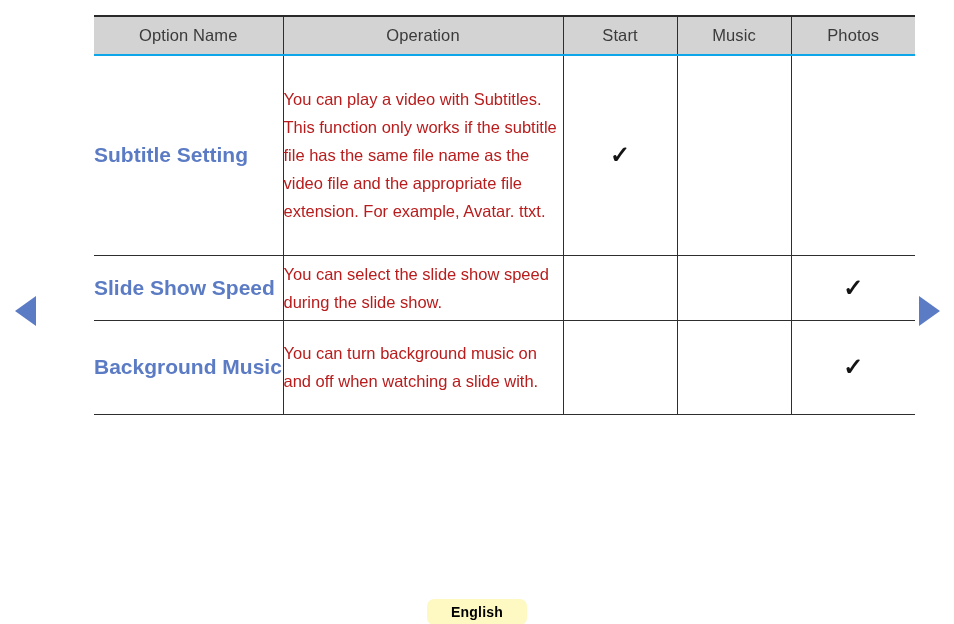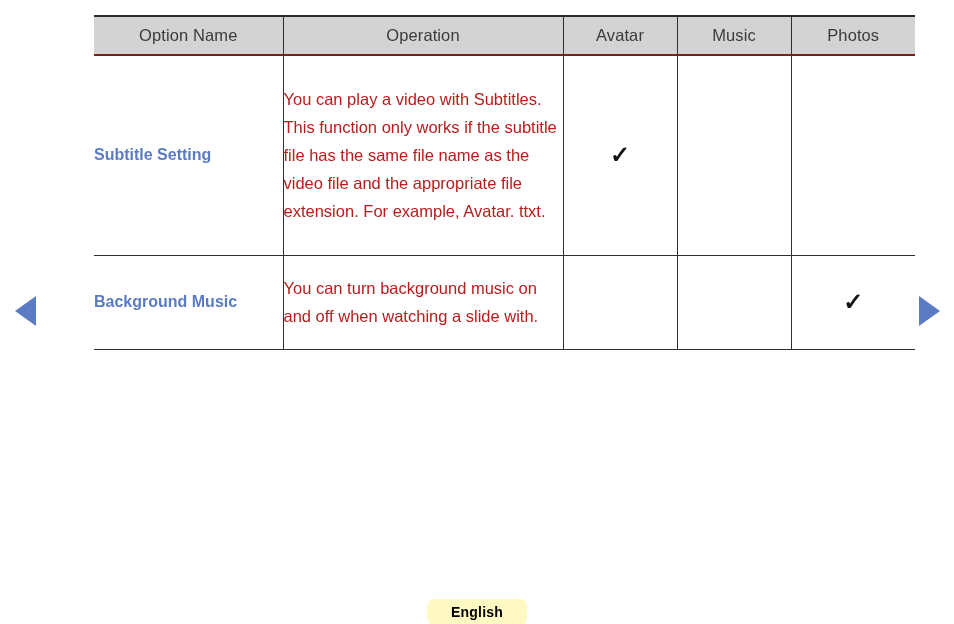--- a/index.html
+++ b/index.html
@@ -57,41 +57,41 @@
   }
   table.spec tr > th:first-child,
   table.spec tr > td:first-child {
     border-left: 0;
   }
 
   
   thead th {
     background: #d3d3d3;
     border-top: 2px solid #2a2a2a;
-    border-bottom: 2px solid #7f1d1d;
+    border-bottom: 2px solid #0ea5e9;
     color: #3b3b3b;
     font-weight: normal;
     font-size: 16.5px;
     text-align: center;
     height: 37px;
     line-height: 37px;
     letter-spacing: 0.1px;
   }
 
   
   tbody td {
     border-bottom: 1px solid #2e2e2e;
   }
   tbody tr:last-child td {
     border-bottom: 1.5px solid #2e2e2e;
   }
 
   td.optname {
     color: #5b7bc4;
-    font-size: 16px;
+    font-size: 21px;
     font-weight: bold;
     line-height: 30px;
     padding: 0 4px 0 3px;
     text-align: left;
   }
   td.operation {
     color: #b91c1c;
     font-size: 16.5px;
     line-height: 28px;
     padding: 7px 6px 7px 4px;
@@ -149,32 +149,39 @@
       <col class="c-opt">
         <col class="c-ope">
         <col class="c-vid">
         <col class="c-mus">
         <col class="c-pho">
     </colgroup>
     <thead>
       <tr>
         <th>Option Name</th>
         <th>Operation</th>
-        <th>Avatar</th>
+        <th>Start</th>
         <th>Music</th>
         <th>Photos</th>
       </tr>
     </thead>
     <tbody>
       <tr style="height:200px;">
         <td class="optname">Subtitle Setting</td>
         <td class="operation">You can play a video with Subtitles. This function only works if the subtitle file has the same file name as the video file and the appropriate file extension. For example, Avatar. ttxt.</td>
         <td class="mark"><span class="check">✓</span></td>
         <td class="mark"><span class="check"></span></td>
         <td class="mark"><span class="check"></span></td>
+      </tr>
+      <tr style="height:65px;">
+        <td class="optname">Slide Show Speed</td>
+        <td class="operation">You can select the slide show speed during the slide show.</td>
+        <td class="mark"><span class="check"></span></td>
+        <td class="mark"><span class="check"></span></td>
+        <td class="mark"><span class="check">✓</span></td>
       </tr>
       <tr style="height:94px;">
         <td class="optname">Background Music</td>
         <td class="operation">You can turn background music on and off when watching a slide with.</td>
         <td class="mark"><span class="check"></span></td>
         <td class="mark"><span class="check"></span></td>
         <td class="mark"><span class="check">✓</span></td>
       </tr>
     </tbody>
   </table>

